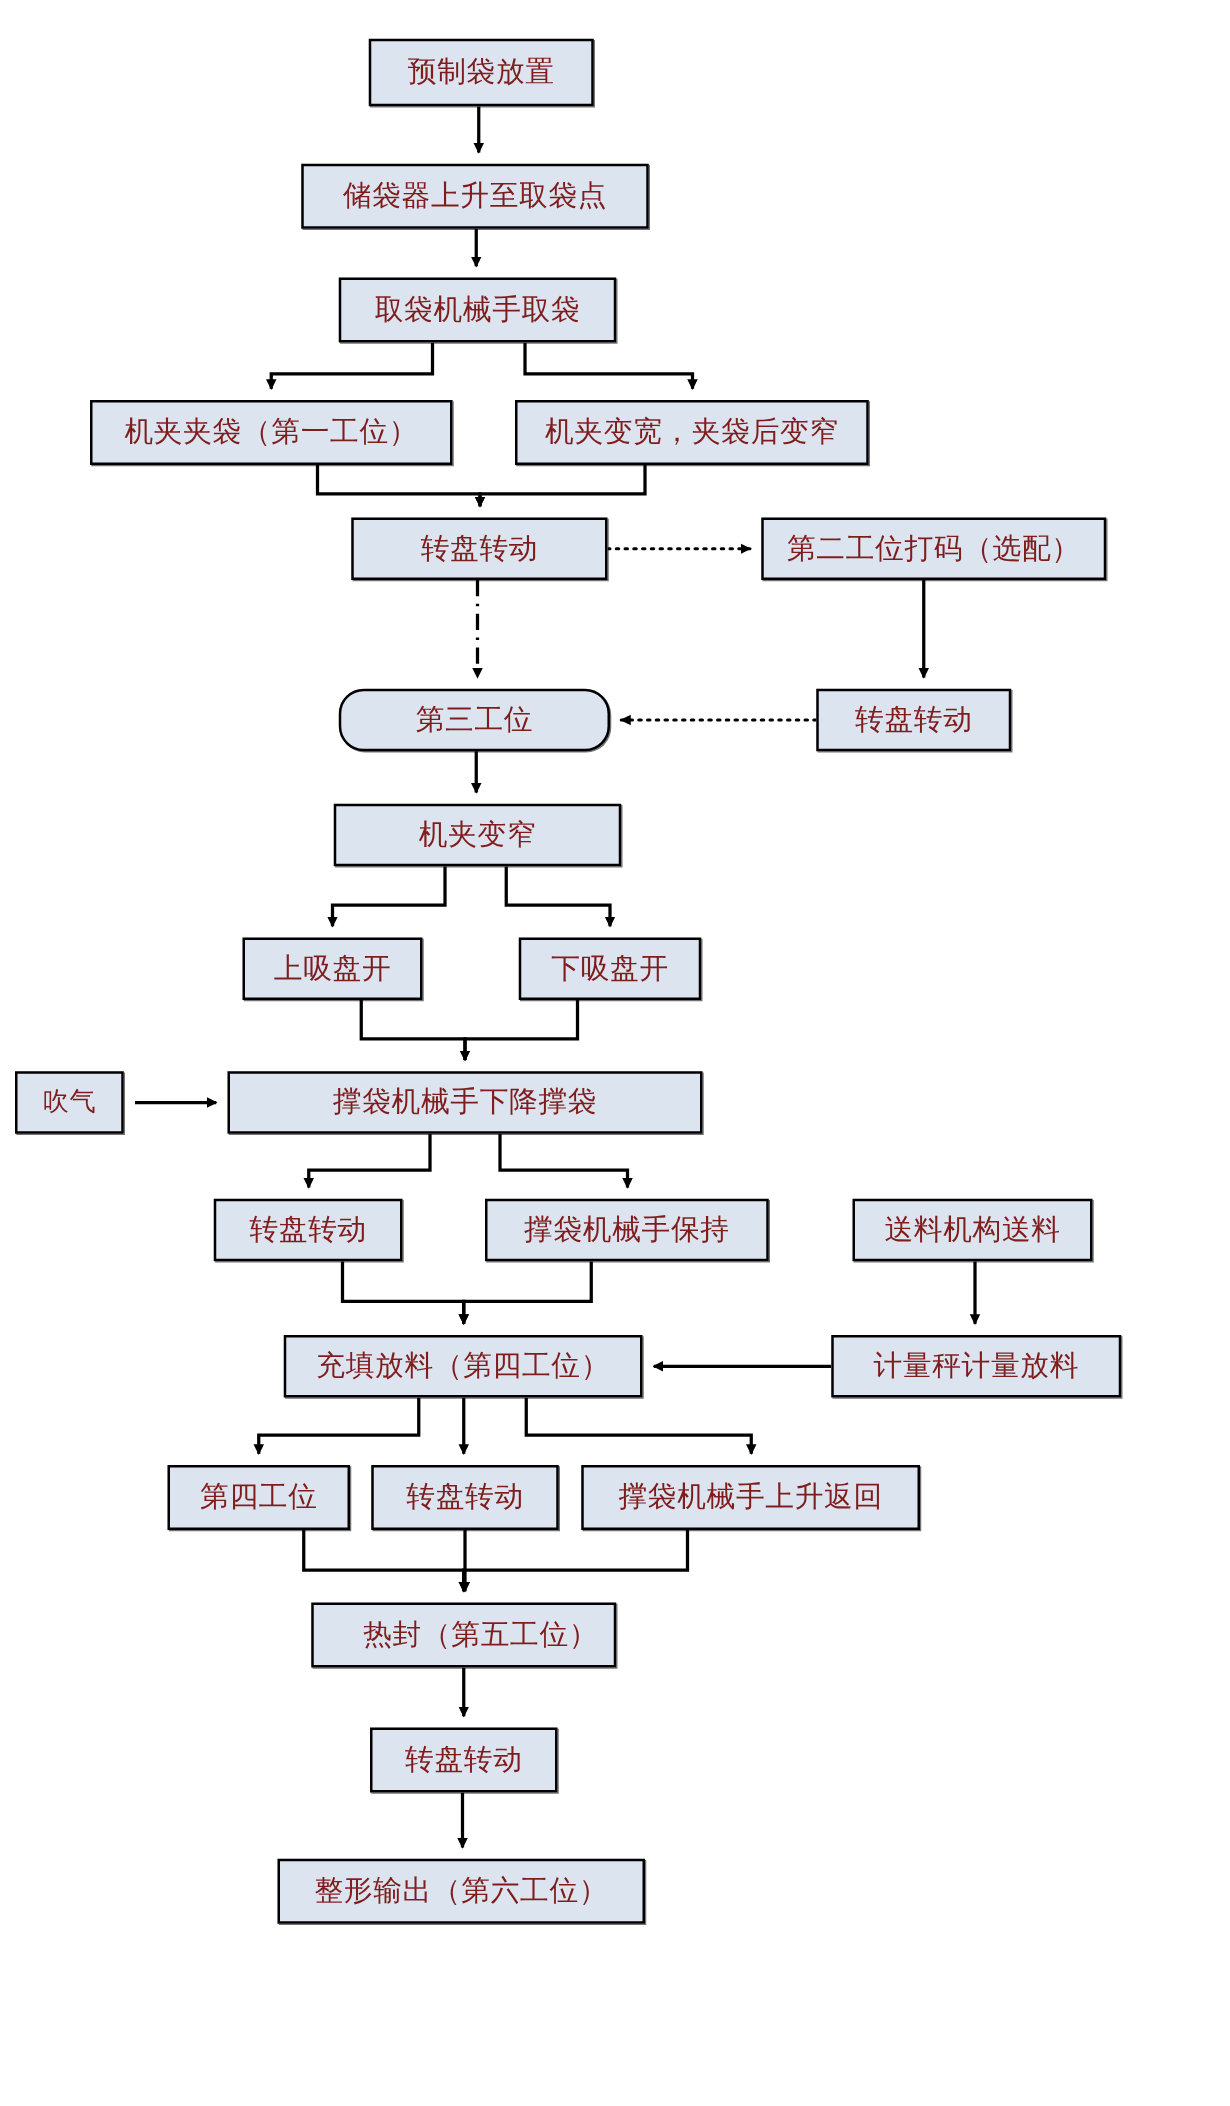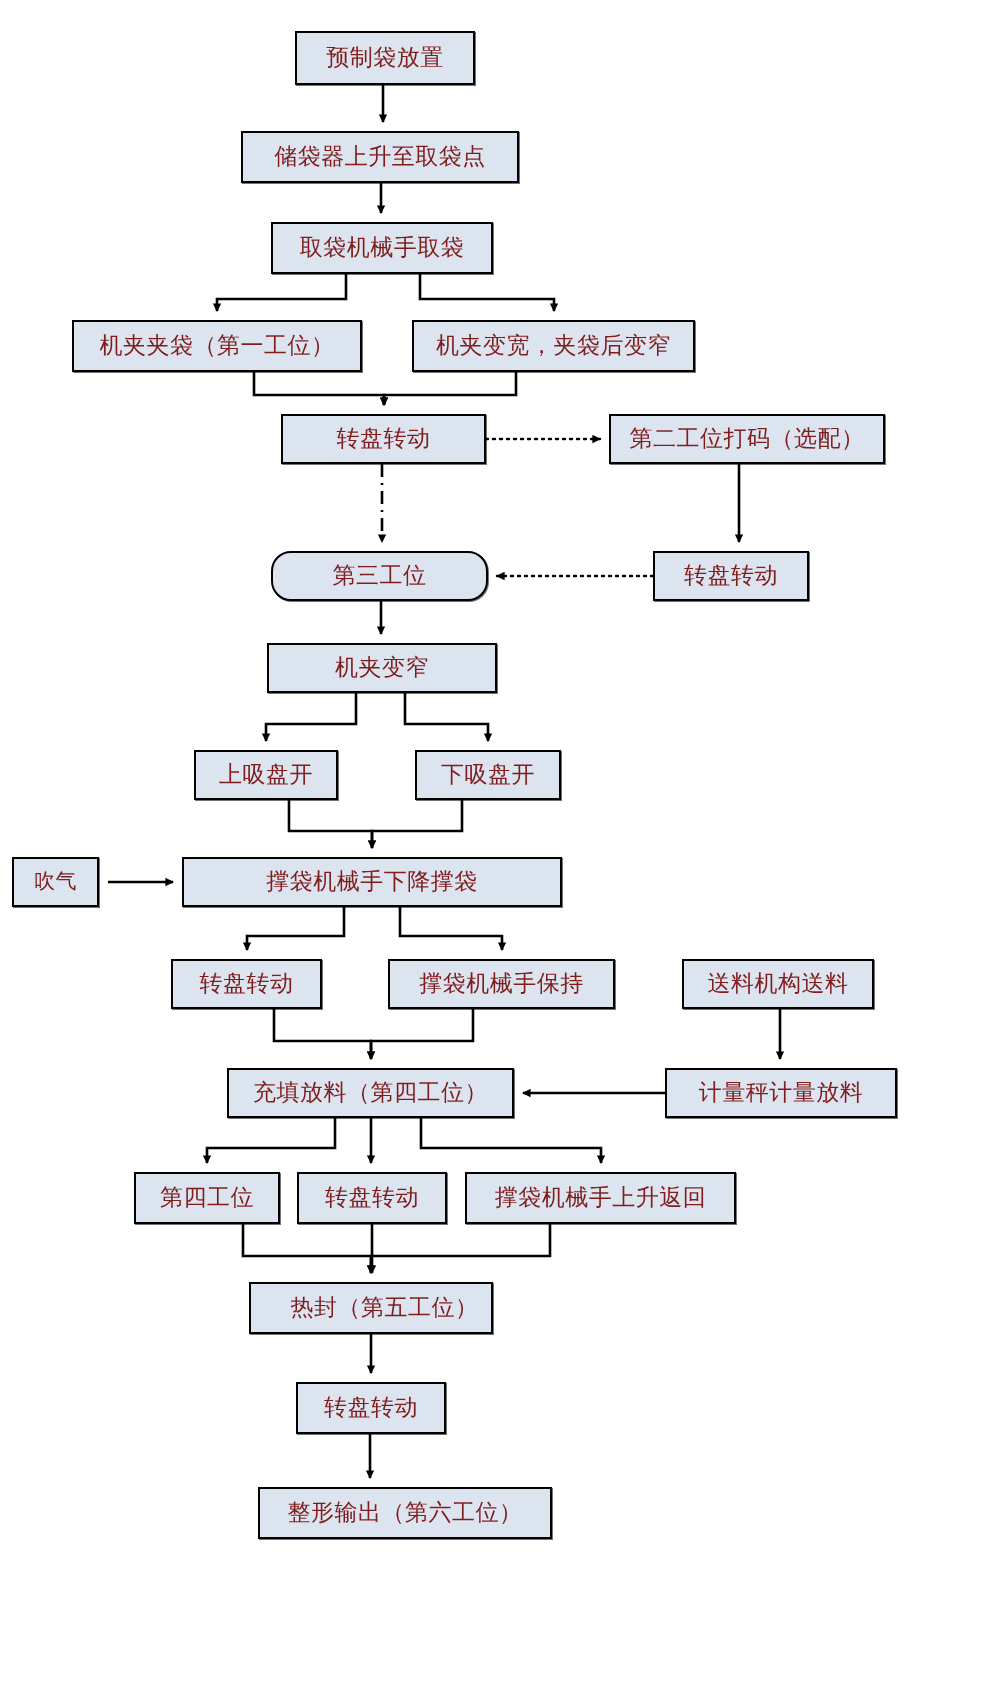--- a/index.html
+++ b/index.html
@@ -100,15 +100,15 @@
       <div class="node" style="left: 171px; top: 959px; width: 151px; height: 50px; background: rgb(220, 228, 240); border-color: rgb(0, 0, 0); font-size: 23px;">转盘转动</div>
       <div class="node" style="left: 388px; top: 959px; width: 227px; height: 50px; background: rgb(220, 228, 240); border-color: rgb(0, 0, 0); font-size: 23px;">撑袋机械手保持</div>
       <div class="node" style="left: 682px; top: 959px; width: 192px; height: 50px; background: rgb(220, 228, 240); border-color: rgb(0, 0, 0); font-size: 23px;">送料机构送料</div>
       <div class="node" style="left: 227px; top: 1068px; width: 287px; height: 50px; background: rgb(220, 228, 240); border-color: rgb(0, 0, 0); font-size: 23px;">充填放料（第四工位）</div>
       <div class="node" style="left: 665px; top: 1068px; width: 232px; height: 50px; background: rgb(220, 228, 240); border-color: rgb(0, 0, 0); font-size: 23px;">计量秤计量放料</div>
       <div class="node" style="left: 134px; top: 1172px; width: 146px; height: 52px; background: rgb(220, 228, 240); border-color: rgb(0, 0, 0); font-size: 23px;">第四工位</div>
       <div class="node" style="left: 297px; top: 1172px; width: 150px; height: 52px; background: rgb(220, 228, 240); border-color: rgb(0, 0, 0); font-size: 23px;">转盘转动</div>
       <div class="node" style="left: 465px; top: 1172px; width: 271px; height: 52px; background: rgb(220, 228, 240); border-color: rgb(0, 0, 0); font-size: 23px;">撑袋机械手上升返回</div>
       <div class="node" style="left: 249px; top: 1282px; width: 244px; height: 52px; background: rgb(220, 228, 240); border-color: rgb(0, 0, 0); font-size: 23px; padding-left: 27px;">热封（第五工位）</div>
       <div class="node" style="left: 296px; top: 1382px; width: 150px; height: 52px; background: rgb(220, 228, 240); border-color: rgb(0, 0, 0); font-size: 23px;">转盘转动</div>
-      <div class="node" style="left: 222px; top: 1487px; width: 294px; height: 52px; background: rgb(220, 228, 240); border-color: rgb(0, 0, 0); font-size: 23px; margin-left: 36px;">整形输出（第六工位）</div>
+      <div class="node" style="left: 222px; top: 1487px; width: 294px; height: 52px; background: rgb(220, 228, 240); border-color: rgb(0, 0, 0); font-size: 23px;">整形输出（第六工位）</div>
     </div>
 </div>
 
 </body></html>

